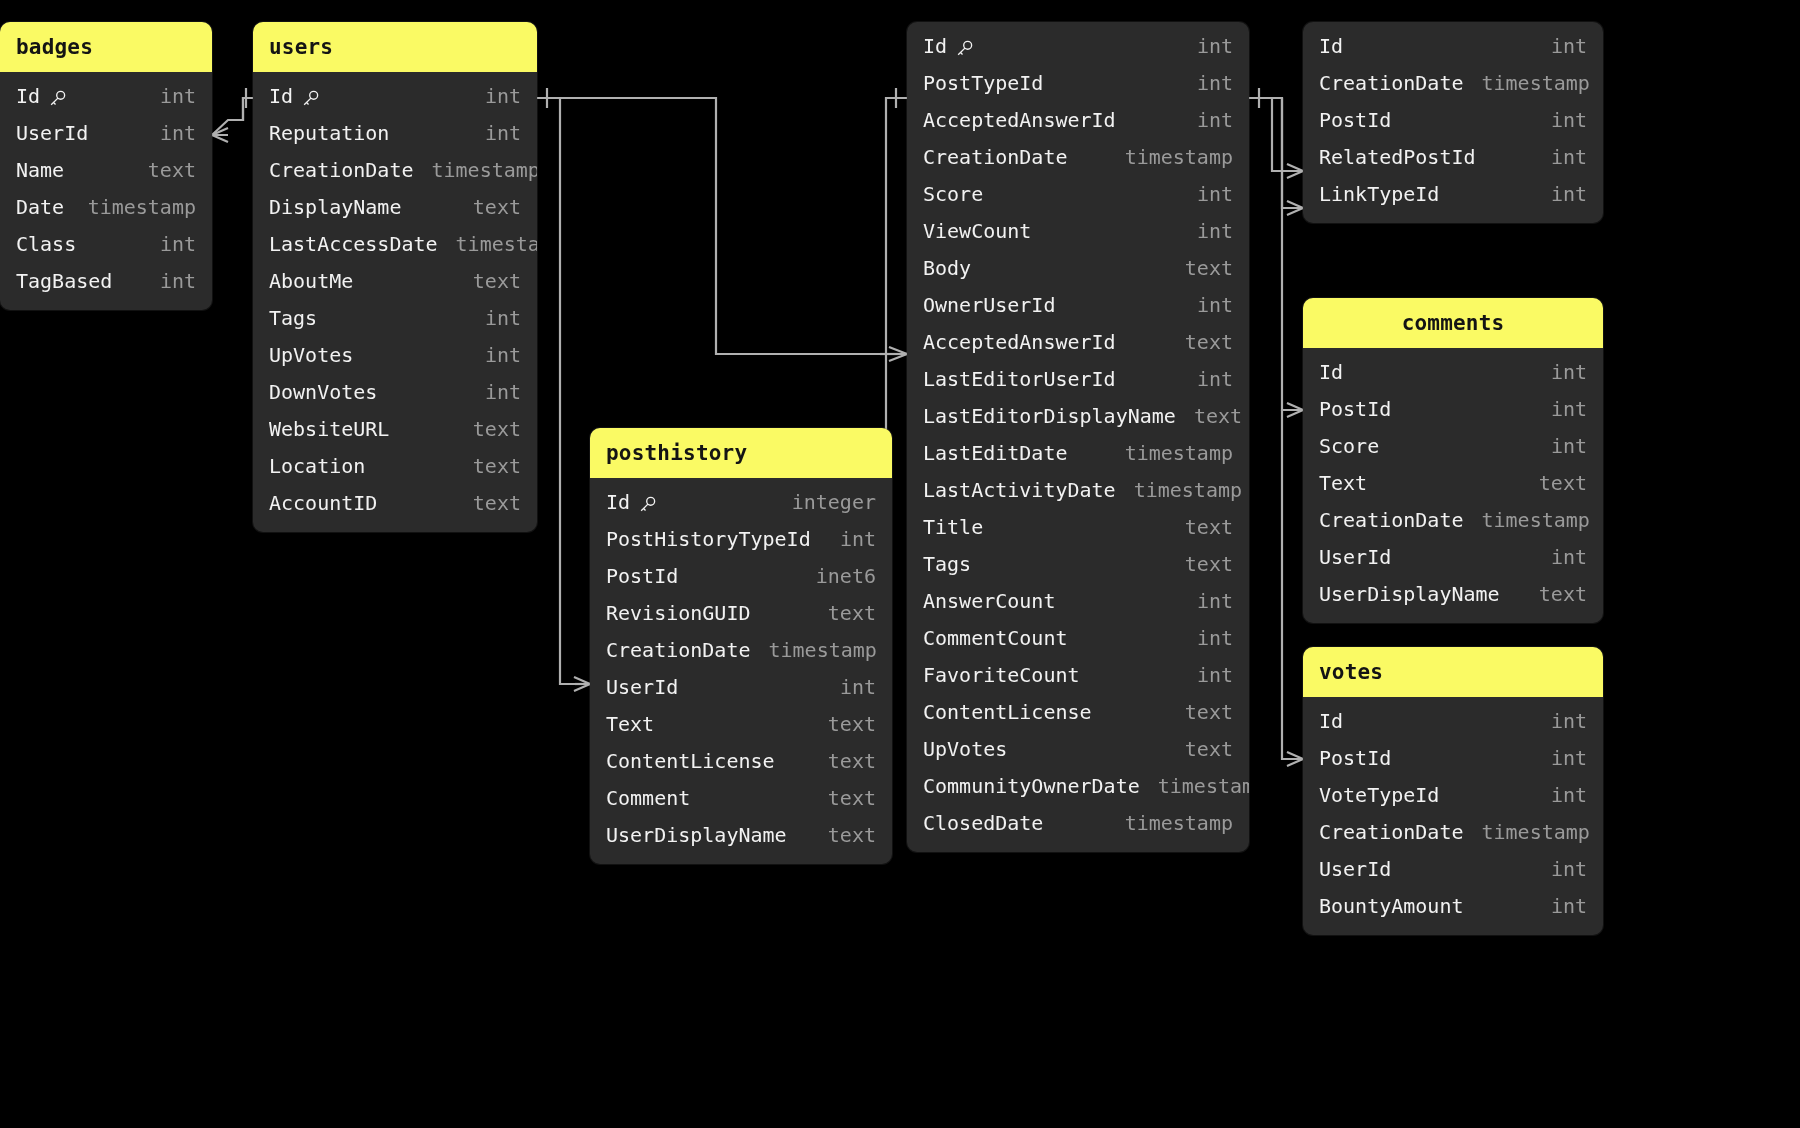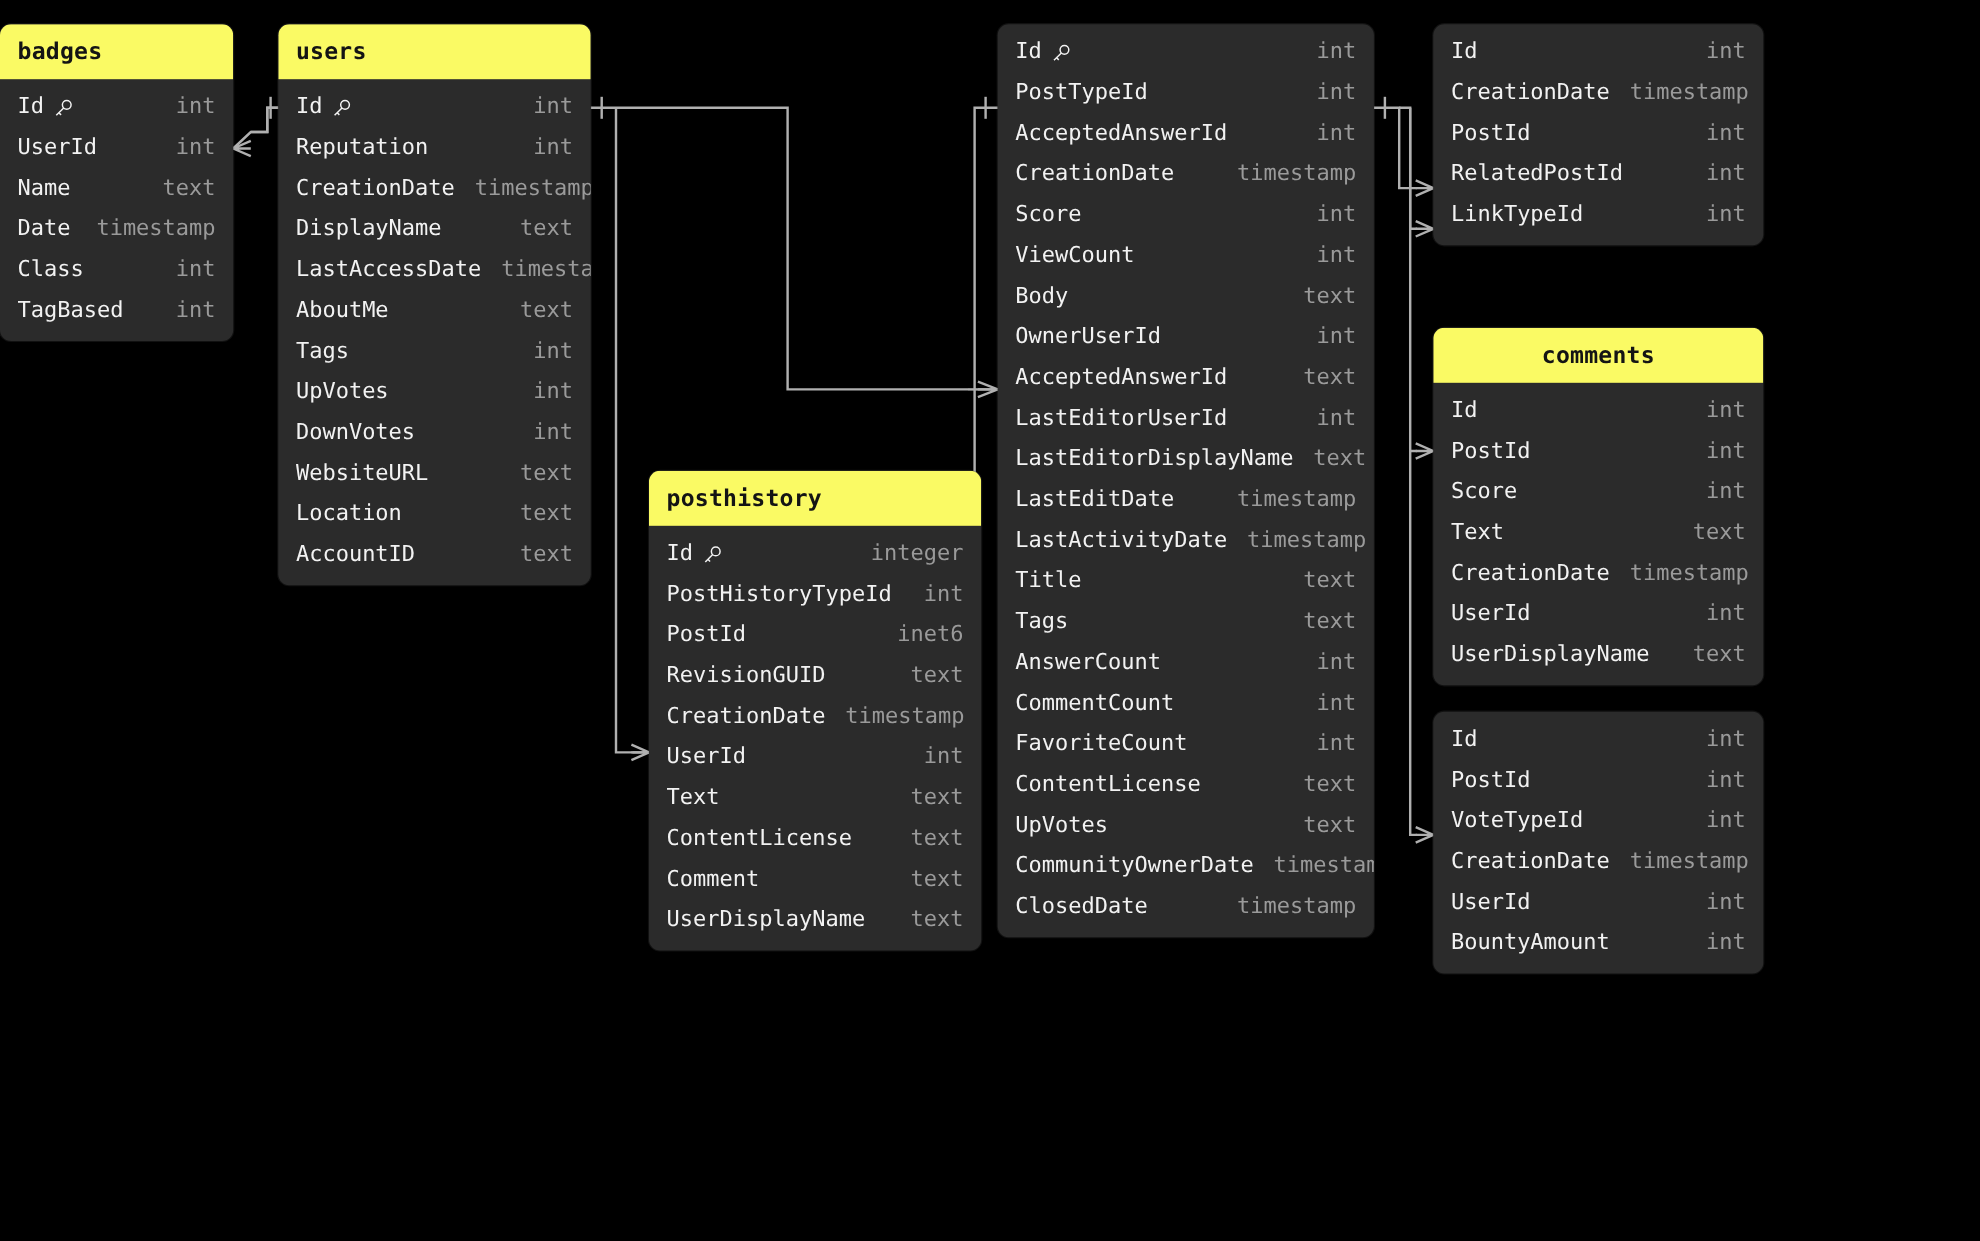--- a/index.html
+++ b/index.html
@@ -490,20 +490,21 @@
           </div>
           <div class="row">
             <span class="fname">
               <span>UserDisplayName</span>
             </span>
             <span class="ftype">text</span>
           </div>
         </div>
       </div>
       <div class="table" style="left: 1303px; top: 647px; width: 300px;">
+        <div class="thead">votes</div>
         <div class="tbody">
           <div class="row">
             <span class="fname">
               <span>Id</span>
             </span>
             <span class="ftype">int</span>
           </div>
           <div class="row">
             <span class="fname">
               <span>PostId</span>

